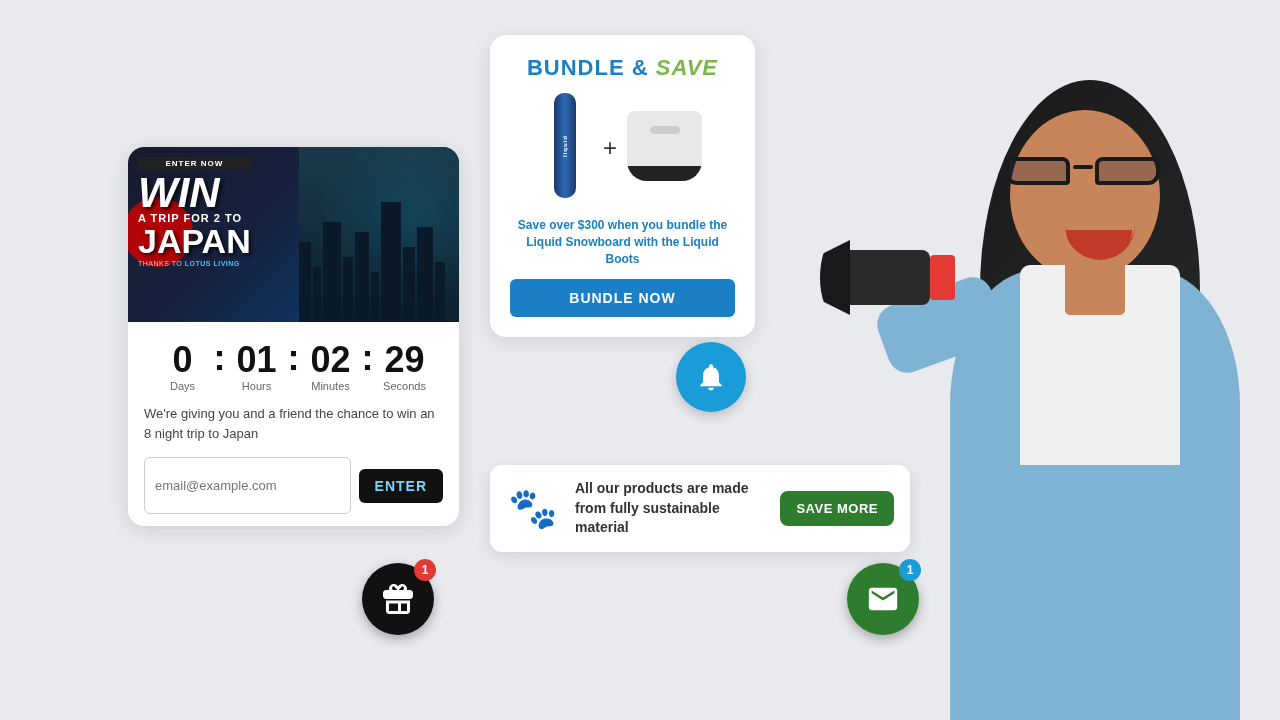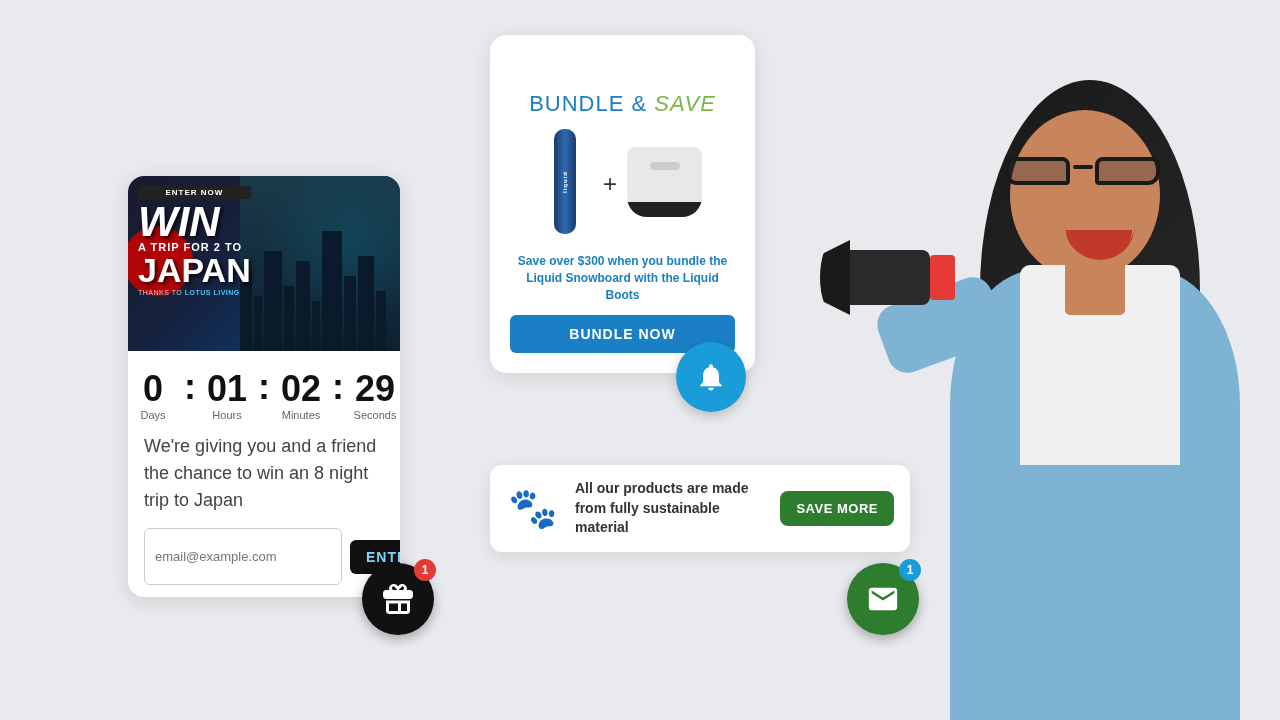--- a/index.html
+++ b/index.html
@@ -9,22 +9,22 @@
       background: #e8eaed;
       font-family: 'Arial', sans-serif;
       overflow: hidden;
       position: relative;
     }
 
     
     .japan-card {
       position: absolute;
       left: 128px;
-      top: 176px;
-      width: 272px;
+      top: 147px;
+      width: 331px;
       background: #fff;
       border-radius: 16px;
       padding: 0;
       box-shadow: 0 4px 20px rgba(0,0,0,0.12);
       overflow: hidden;
     }
     .japan-card-image {
       width: 100%;
       height: 175px;
       background: linear-gradient(135deg, #1a1a2e 0%, #16213e 40%, #0f3460 70%, #2d6a8c 100%);
@@ -153,21 +153,21 @@
       margin-top: 2px;
     }
     .countdown-sep {
       font-size: 36px;
       font-weight: 900;
       color: #111;
       line-height: 1;
       margin-bottom: 18px;
     }
     .promo-text {
-      font-size: 18px;
+      font-size: 13px;
       color: #444;
       text-align: left;
       line-height: 1.5;
       margin: 10px 0 14px;
     }
     .email-row {
       display: flex;
       gap: 8px;
       align-items: center;
     }
@@ -200,24 +200,23 @@
       top: 35px;
       width: 265px;
       background: #fff;
       border-radius: 16px;
       padding: 20px;
       box-shadow: 0 4px 20px rgba(0,0,0,0.10);
     }
     .bundle-title {
       text-align: center;
       font-size: 22px;
-      font-weight: 400;
+      font-weight: 700;
       margin-bottom: 12px;
       letter-spacing: 1px;
-      margin-top: 36px;
     }
     .bundle-title .bundle-word {
       color: #1a7fc4;
     }
     .bundle-title .save-word {
       color: #7ab648;
       font-style: italic;
     }
     .bundle-products {
       display: flex;

